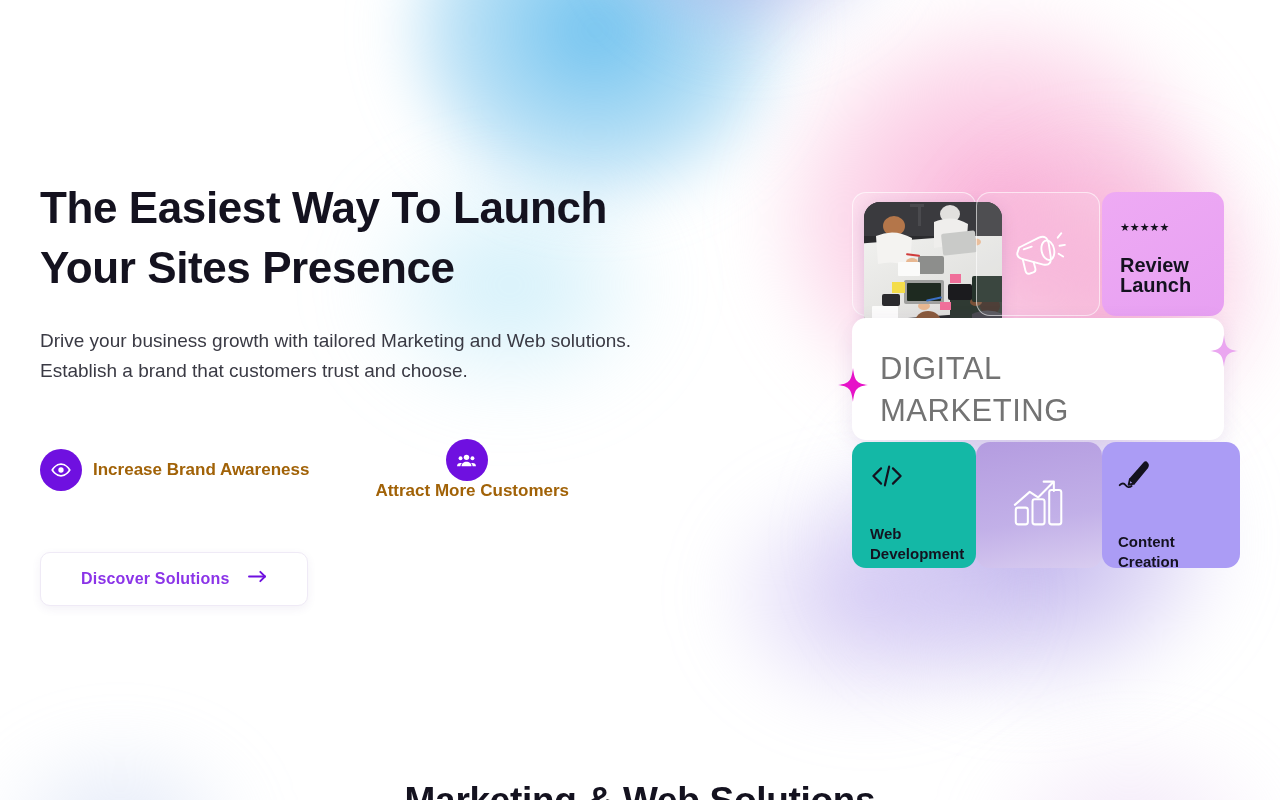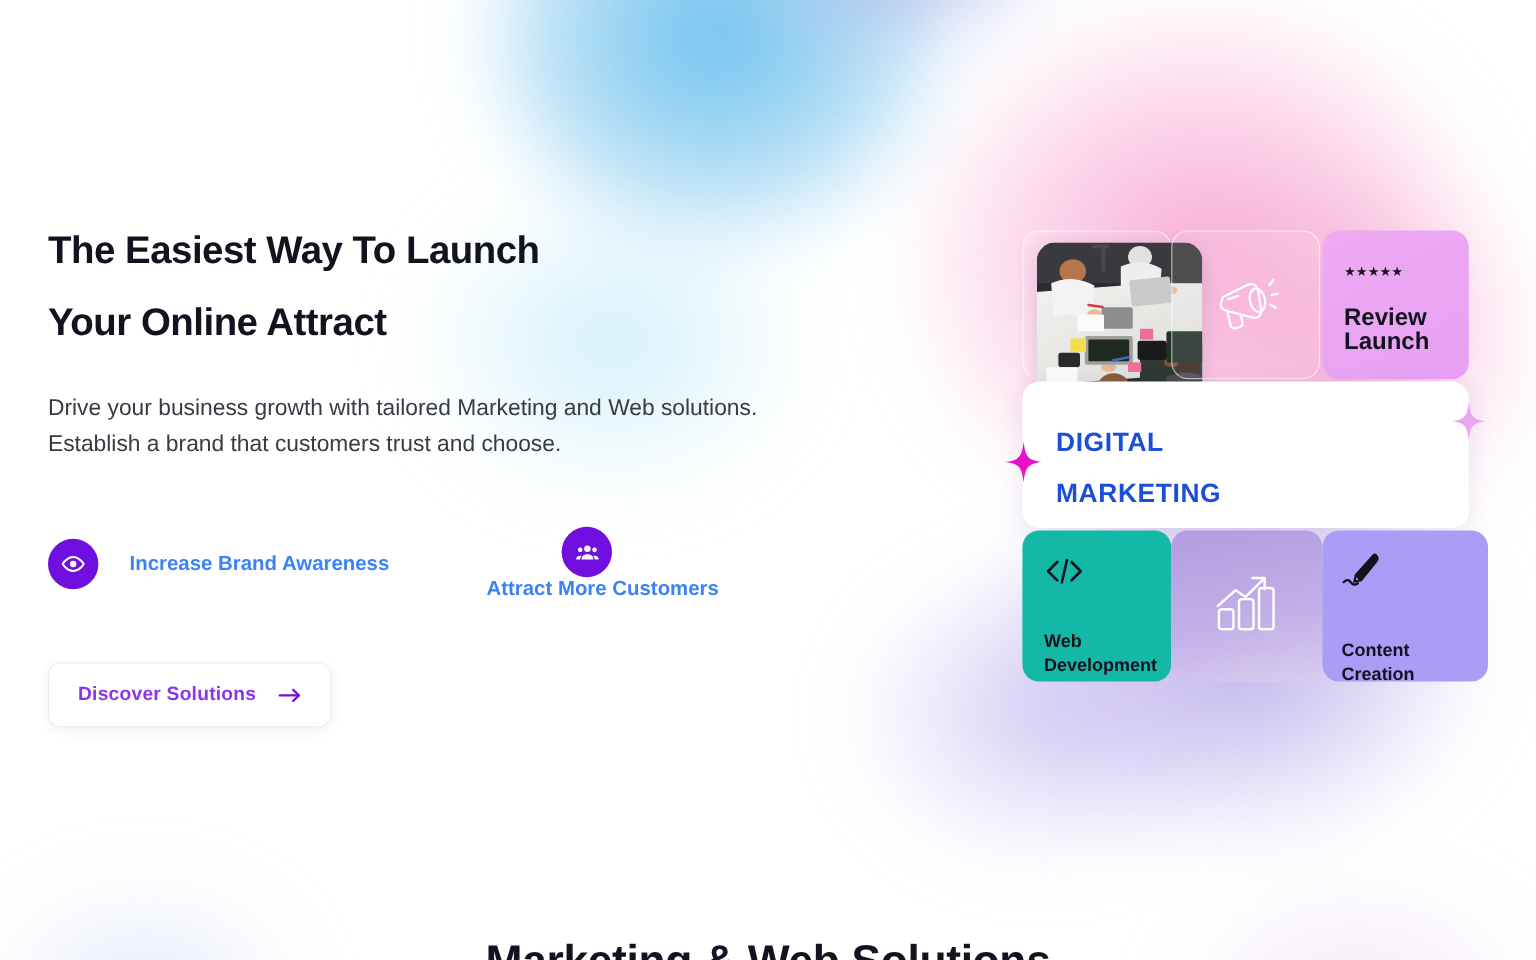--- a/index.html
+++ b/index.html
@@ -60,21 +60,21 @@
   .blob-bottomright {
     left:920px; top:690px; width:420px; height:300px;
     background:radial-gradient(closest-side, rgba(226,200,240,.45), rgba(255,255,255,0) 78%);
     filter:blur(30px);
   }
 
   
   .hero-left { position:absolute; left:40px; top:178px; width:660px; }
 
   .headline {
-    font-size:32px;
+    font-size:44px;
     line-height:60px;
     font-weight:700;
     color:#14121f;
     letter-spacing:-0.4px;
   }
 
   .subtext {
     margin-top:28px;
     font-size:19px;
     line-height:30px;
@@ -86,34 +86,34 @@
   .benefit { display:flex; align-items:center; }
   .benefit + .benefit { margin-left:55px;flex-direction:column; }
 
   .badge {
     width:42px; height:42px; border-radius:50%;
     background:#6f10e0;
     display:flex; align-items:center; justify-content:center;
     flex:0 0 42px;
   }
   .benefit-label {
-    margin-left:26px;
+    margin-left:11px;
     font-size:17px;
     font-weight:700;
-    color:#3b82f6;
+    color:#a16207;
     white-space:nowrap;
   }
 
   .cta {
     margin-top:51px;
-    display:inline-flex; align-items:center; gap:18px;
+    display:inline-flex; align-items:flex-start; gap:18px;
     background:#ffffff;
     border:1px solid #efeaf6;
     border-radius:10px;
-    padding:17px 24px;
+    padding:17px 40px;
     box-shadow:0 3px 10px rgba(85,50,140,.07);
     cursor:pointer;
   }
   .cta-label { font-size:16px; font-weight:600; color:#8b34e8; letter-spacing:.2px; }
   .cta-arrow { color:#6f10e0; display:flex; }
 
   
   .collage { position:absolute; left:852px; top:192px; width:372px; height:376px; }
 
   .c-card { position:absolute; border-radius:14px; overflow:hidden; }
@@ -150,22 +150,22 @@
 
   
   .card-banner {
     left:0; top:126px; width:372px; height:122px;
     background:#ffffff;
     border-radius:14px;
     box-shadow:0 5px 20px rgba(90,50,140,.10);
     padding:30px 0 0 28px;
   }
   .banner-line {
-    font-size:22px; font-weight:700; line-height:42px;
-    color:#1d4ed8; letter-spacing:.5px;
+    font-size:31px; font-weight:400; line-height:42px;
+    color:#737373; letter-spacing:.5px;
   }
 
   
   .card-web {
     left:0; top:250px; width:124px; height:126px;
     background:#14b8a6;
     padding:22px 14px 0 18px;
   }
   .card-chart {
     left:124px; top:250px; width:126px; height:126px;
@@ -212,21 +212,21 @@
     <div class="blob blob-violet"></div>
     <div class="blob blob-lilac"></div>
     <div class="blob blob-bottomleft"></div>
     <div class="blob blob-bottomright"></div>
   </div>
 
   <div class="hero-left">
 
     <h1 class="headline">
       <span>The Easiest Way To Launch</span><br>
-      <span>Your Online Attract</span>
+      <span>Your Sites Presence</span>
     </h1>
 
     <p class="subtext">Drive your business growth with tailored Marketing and Web solutions. Establish a brand that customers trust and choose.</p>
 
     <div class="benefits">
 
       <div class="benefit">
         <span class="badge">
           <svg width="20" height="20" viewBox="0 0 24 24" fill="none" stroke="#fff" stroke-width="2">
             <path d="M1.5 12S5.5 5 12 5s10.5 7 10.5 7-4 7-10.5 7S1.5 12 1.5 12z"></path>

